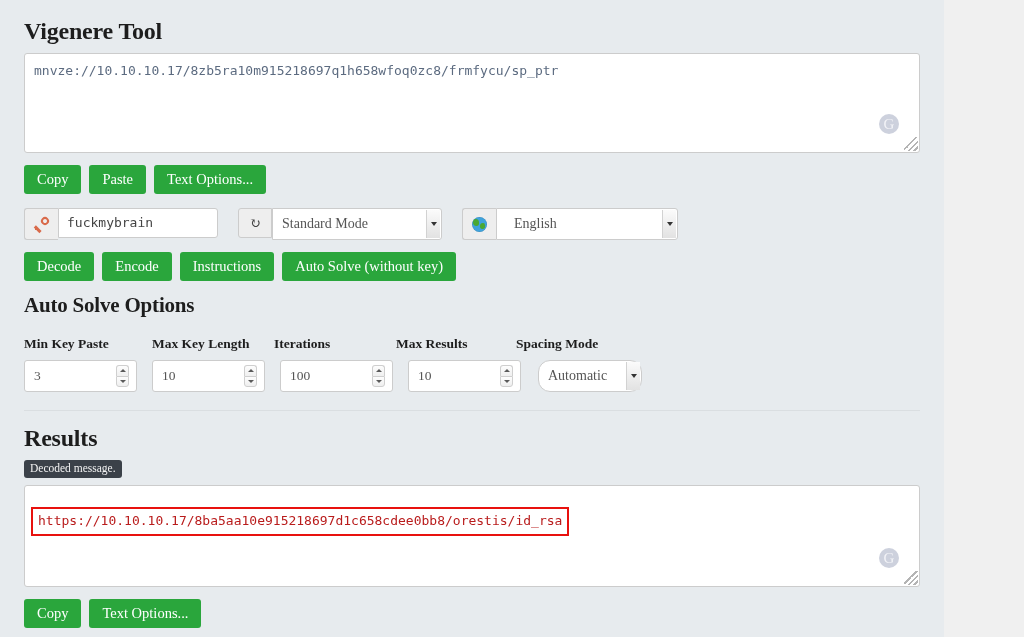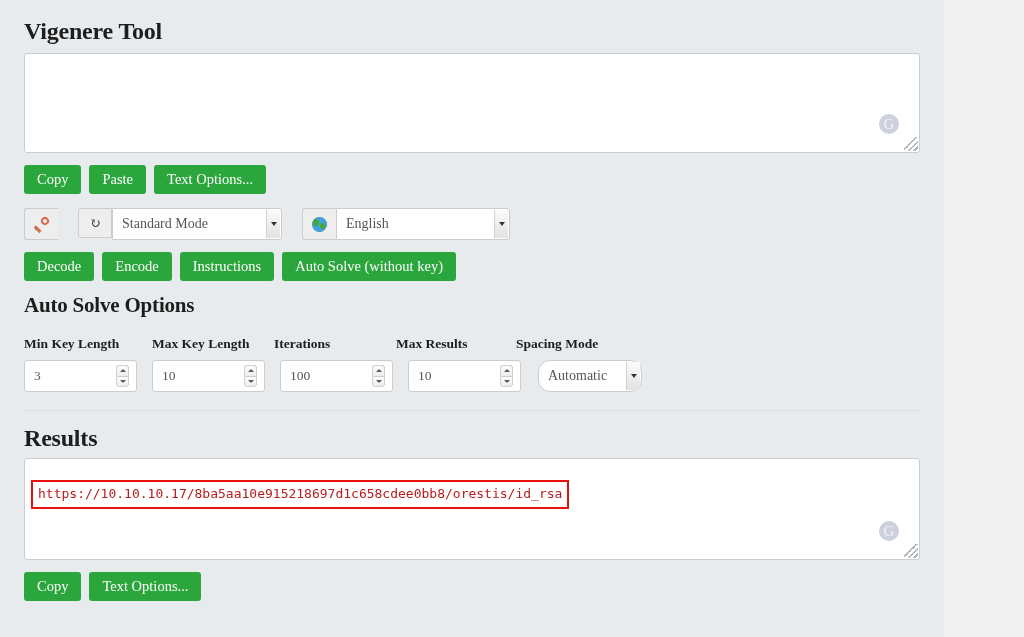--- a/index.html
+++ b/index.html
@@ -151,21 +151,21 @@
     border-left: 1px solid #d2d2d2;
     display: flex; align-items: center; justify-content: center;
   }
   .caret {
     width: 0; height: 0;
     border-left: 3.5px solid transparent;
     border-right: 3.5px solid transparent;
     border-top: 4.5px solid #333;
   }
   .w-mode .sel-text { width: 168px; }
-  .w-lang .sel-text { width: 172px; }
+  .w-lang .sel-text { width: 172px; margin-left: 8px; }
 
   
   .key-icon { position: relative; width: 16px; height: 16px; }
   .key-icon .ring {
     position: absolute; left: 7px; top: 1px;
     width: 8px; height: 8px;
     border: 2.5px solid #d96a4a;
     border-radius: 50%;
     transform: rotate(-45deg);
   }
@@ -280,40 +280,42 @@
   .badge-row { padding: 2px 0 7px 0; }
 </style>
 </head>
 <body>
 
 <div id="page">
 
   <h1 class="section-title">Vigenere Tool</h1>
 
   <div class="ta-wrap">
+    <div class="ta-text">mnvze://10.10.10.17/8zb5ra10m915218697q1h658wfoq0zc8/frmfycu/sp_ptr</div>
     <div class="watermark">G</div>
     <div class="resizer"></div>
   </div>
 
   <div class="btn-row">
     <button class="btn">Copy</button>
     <button class="btn">Paste</button>
     <button class="btn">Text Options...</button>
   </div>
 
   <div class="field-row">
 
     <div class="input-group">
       <span class="addon">
         <span class="key-icon">
           <span class="ring"></span>
             <span class="shaft"></span>
             <span class="tooth"></span>
         </span>
       </span>
+      <div class="key-input">fuckmybrain</div>
     </div>
 
     <div class="spacer-sm"></div>
 
     <div class="input-group">
       <span class="refresh-addon">↻</span>
       <div class="select-wrap w-mode">
         <span class="sel-text">Standard Mode</span>
         <span class="sel-btn">
             <span class="caret"></span>
@@ -340,21 +342,21 @@
   <div class="btn-row">
     <button class="btn">Decode</button>
     <button class="btn">Encode</button>
     <button class="btn">Instructions</button>
     <button class="btn">Auto Solve (without key)</button>
   </div>
 
   <h1 class="section-title autosolve-title">Auto Solve Options</h1>
 
   <div class="opt-labels">
-    <span class="opt-label" style="width:128px">Min Key Length</span>
+    <span class="opt-label" style="width:128px">Min Key Paste</span>
     <span class="opt-label" style="width:122px">Max Key Length</span>
     <span class="opt-label" style="width:122px">Iterations</span>
     <span class="opt-label" style="width:120px">Max Results</span>
     <span class="opt-label">Spacing Mode</span>
   </div>
 
   <div class="opt-row">
     <div class="num-field" style="width:113px;margin-right:15px">
       <span class="num-val">3</span>
       <span class="spinner">
@@ -408,20 +410,23 @@
       <span class="sel-btn">
           <span class="caret"></span>
         </span>
     </div>
   </div>
 
   <hr class="divider">
 
   <h1 class="section-title results-title">Results</h1>
 
+  <div class="badge-row">
+    <span class="badge">Decoded message.</span>
+  </div>
 
   <div class="ta-wrap results">
     <div class="ta-text highlight">https://10.10.10.17/8ba5aa10e915218697d1c658cdee0bb8/orestis/id_rsa</div>
     <div class="watermark">G</div>
     <div class="resizer"></div>
   </div>
 
   <div class="btn-row">
     <button class="btn">Copy</button>
     <button class="btn">Text Options...</button>

